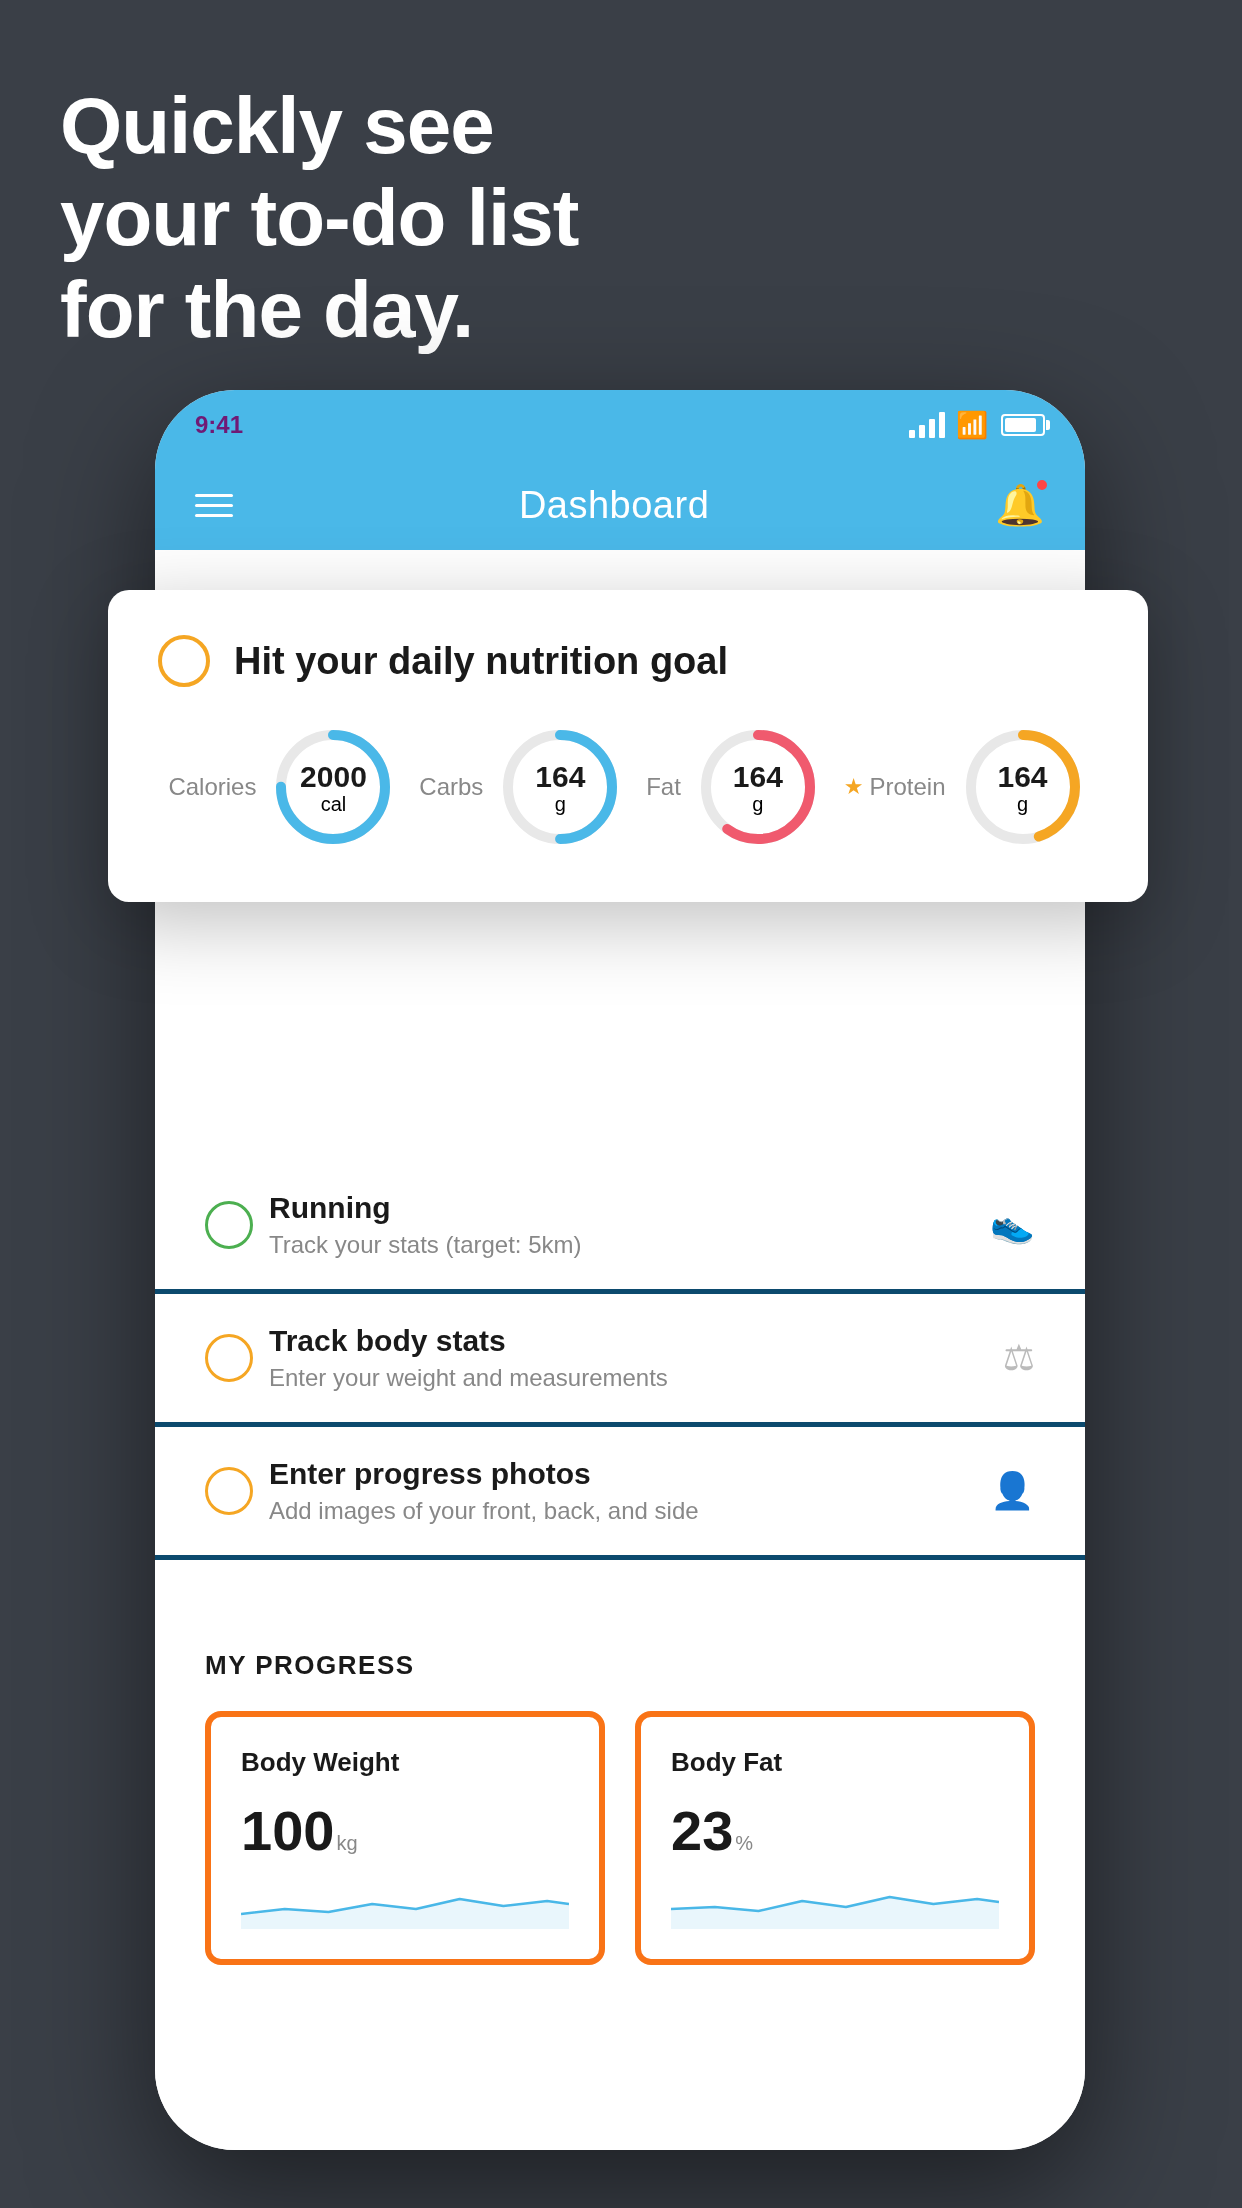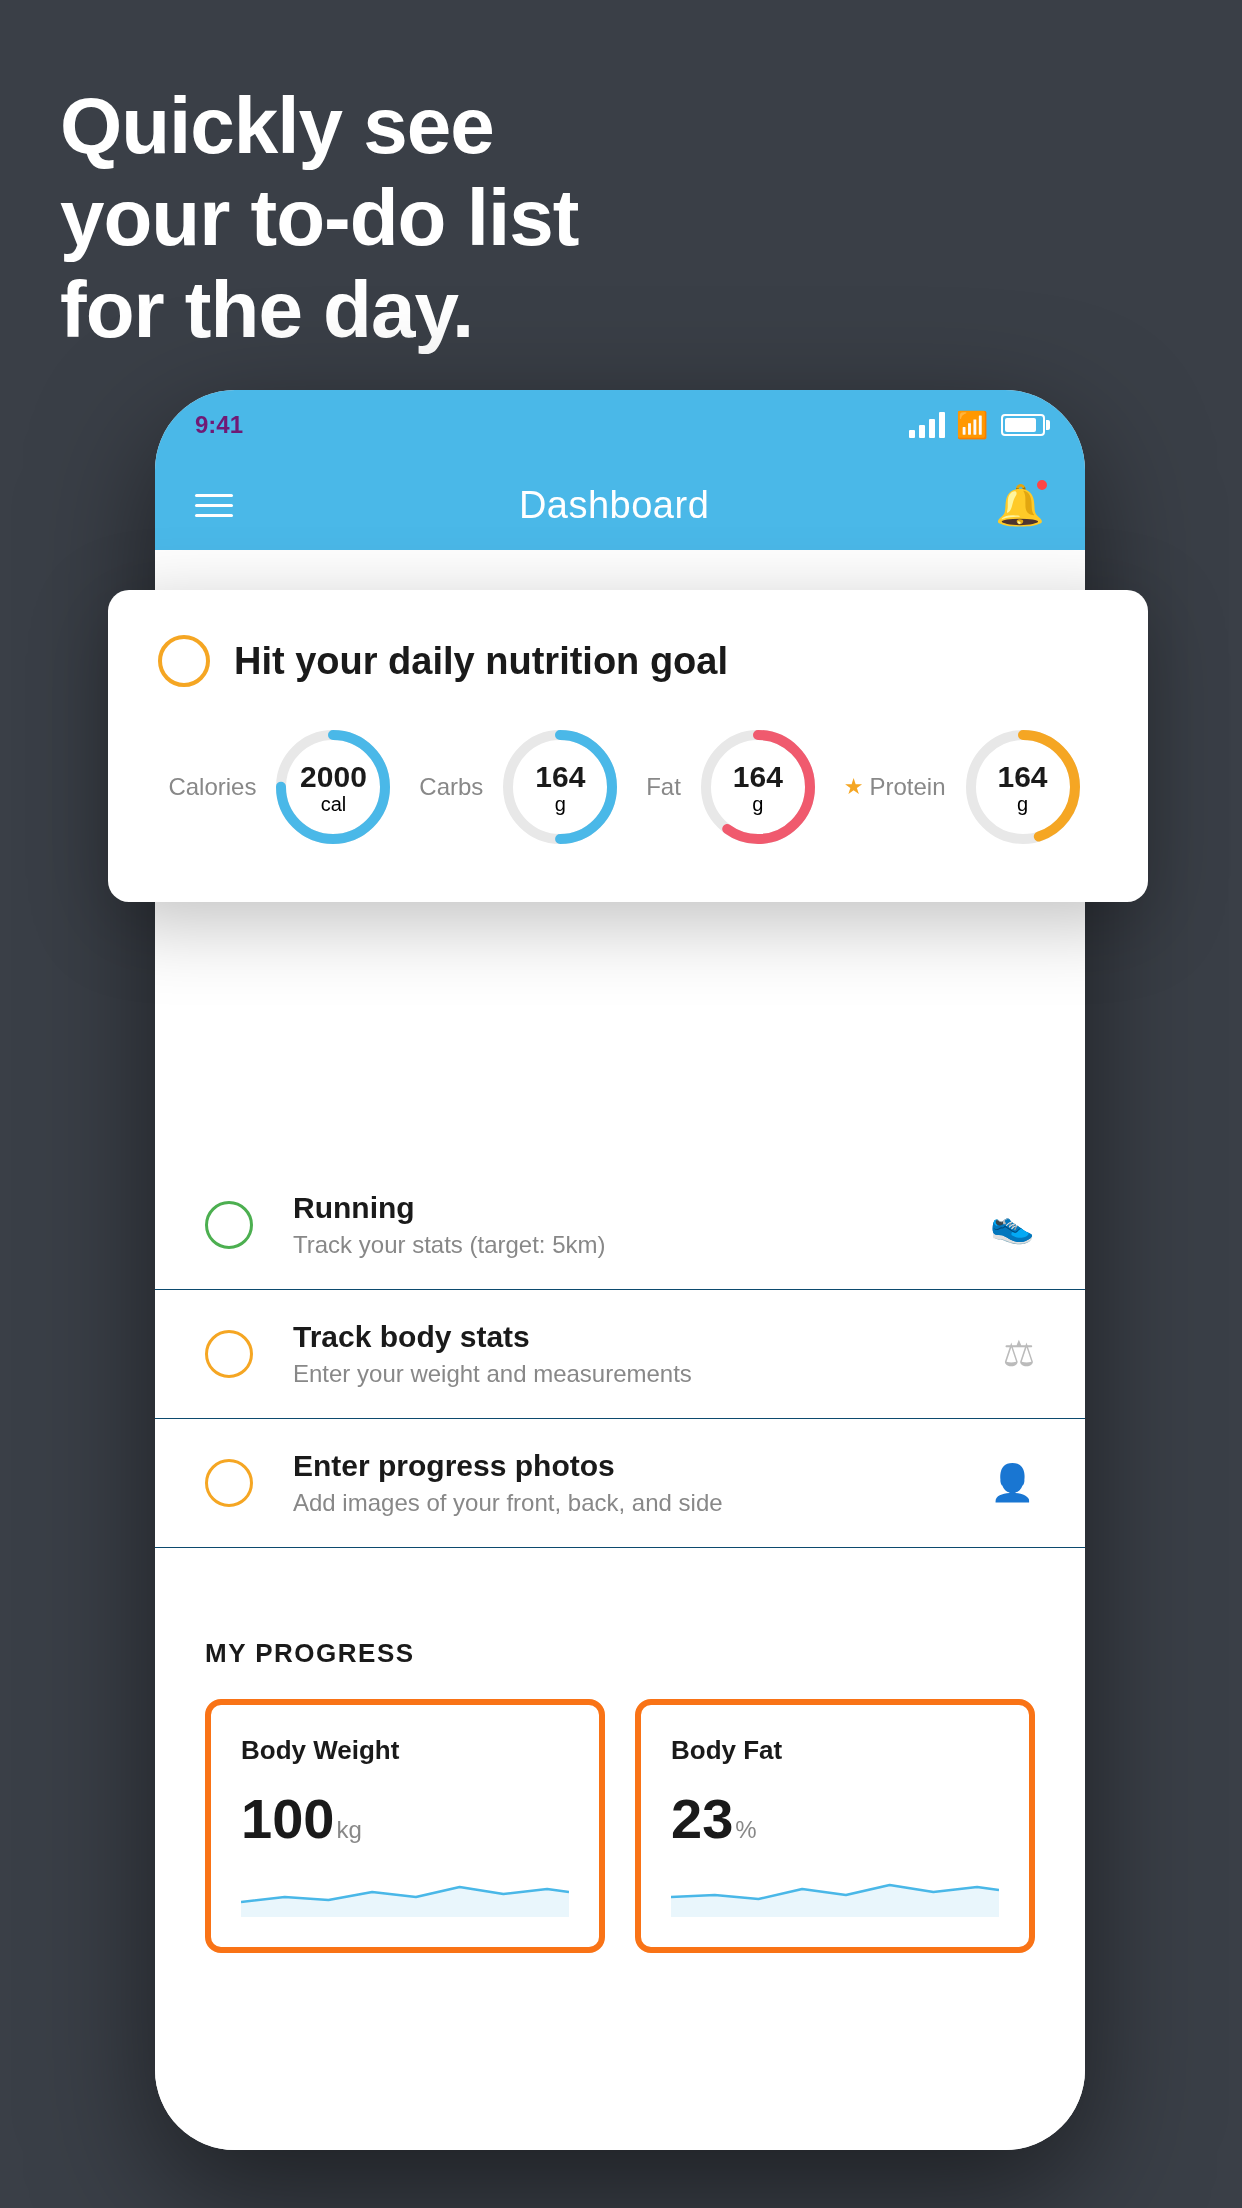--- a/index.html
+++ b/index.html
@@ -268,22 +268,22 @@
     
     .todo-list {
       background: white;
       margin-top: 520px;
     }
 
     .todo-item {
       display: flex;
       align-items: center;
       padding: 30px 50px;
-      border-bottom: 1px solid #0c4a6e;
-      gap: 40px;
+      border-bottom: 5px solid #0c4a6e;
+      gap: 16px;
     }
 
     .todo-circle {
       width: 48px;
       height: 48px;
       border-radius: 50%;
       border: 3px solid;
       flex-shrink: 0;
     }
 
@@ -353,21 +353,21 @@
       margin-bottom: 16px;
     }
 
     .progress-value {
       font-size: 56px;
       font-weight: 700;
       color: #1a1a1a;
     }
 
     .progress-unit {
-      font-size: 24px;
+      font-size: 20px;
       color: #888;
     }
 
     .wave-chart {
       height: 50px;
       position: relative;
     }
 
     .wave-chart svg {
       width: 100%;

